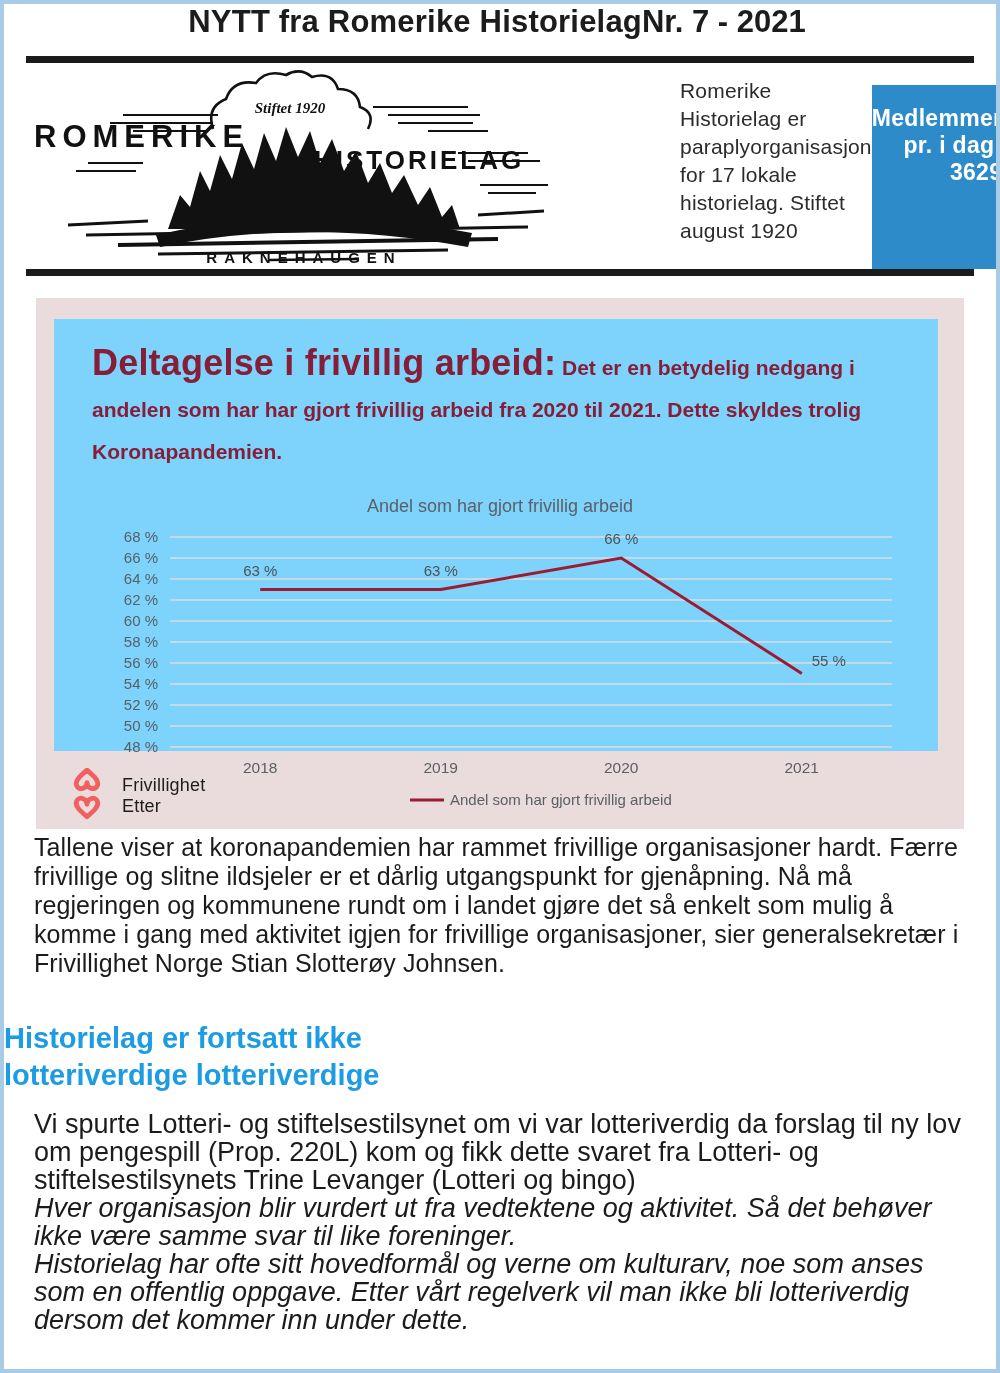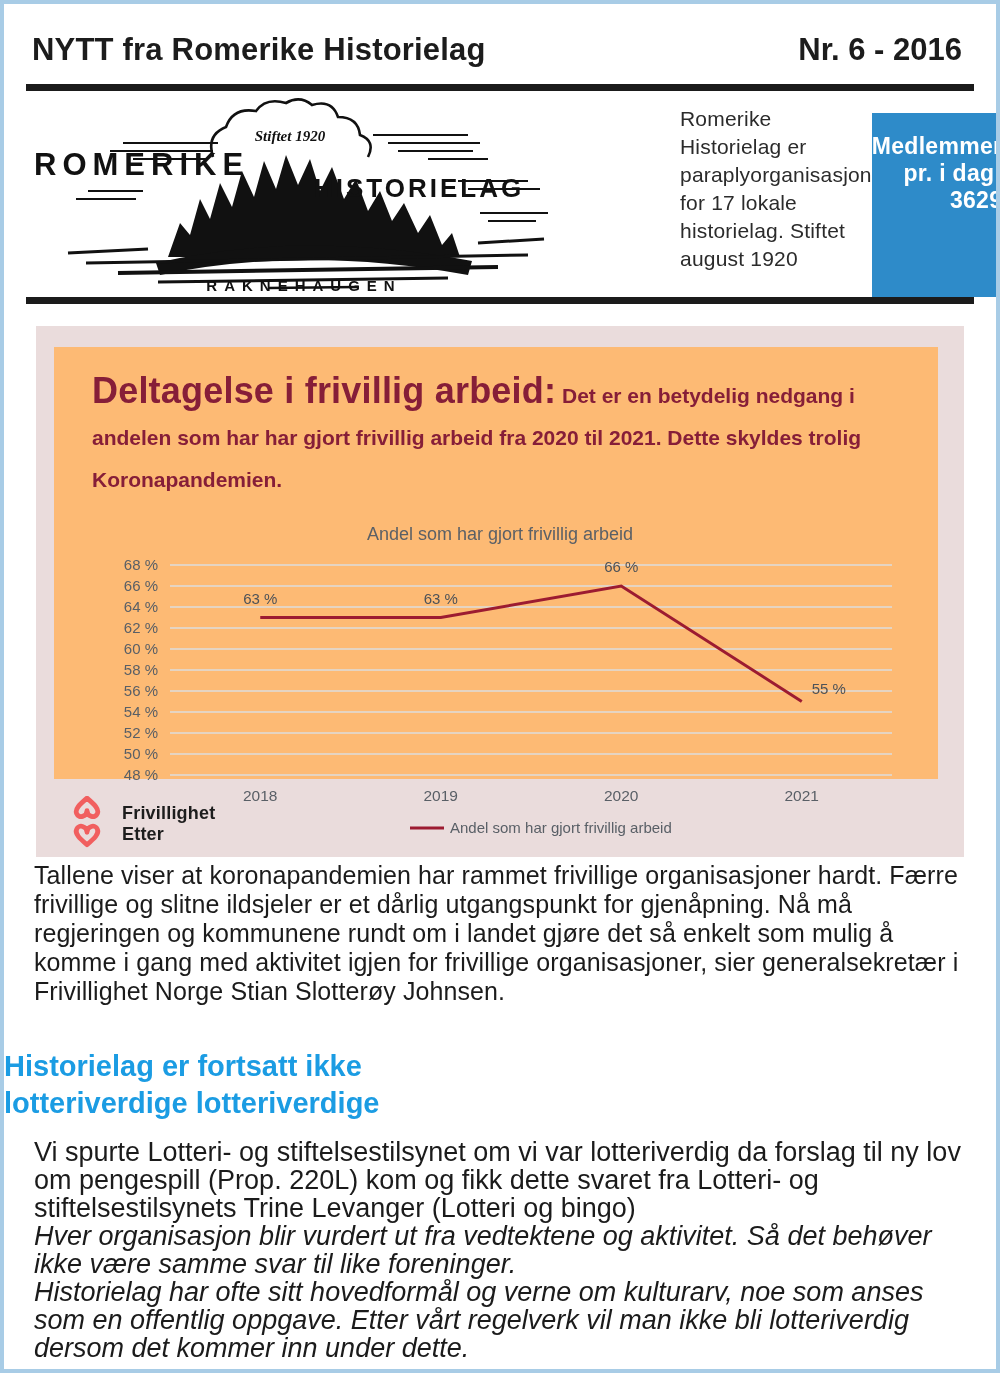--- a/index.html
+++ b/index.html
@@ -7,22 +7,22 @@
   body {
     width:1000px; height:1373px;
     border:4px solid #A8CCE6;
     font-family:"Liberation Sans", sans-serif;
     color:#1a1a1a;
     overflow:hidden;
     position:relative;
   }
   
   .hdr {
-    display:flex; justify-content:space-between; align-items:baseline;
-    padding:28px 34px 0 28px;
+    display:flex; justify-content:center; align-items:baseline;
+    padding:0 34px 0 28px;
   }
   .hdr-title { font-size:31px; font-weight:bold; letter-spacing:.2px; color:#1c1c1c; }
   .hdr-issue { font-size:31px; font-weight:bold; color:#1c1c1c; }
   .rule { height:7px; background:#1b1b1b; margin:0 22px; }
   .rule-top { margin-top:16px; }
   
   .masthead { display:flex; height:206px; padding:4px 26px 0 24px; }
   .rh-logo { width:552px; height:198px; flex:0 0 auto; }
   .mast-right { flex:1; display:flex; flex-direction:row; padding-left:18px; }
   .about-text {
@@ -32,48 +32,48 @@
   .members-banner {
     margin-top:18px; background:#2E8BC9; color:#ffffff;
     font-size:23px; font-weight:bold; text-align:right;
     padding:20px 0 21px 0; letter-spacing:.3px;
   }
   
   .info-panel {
     margin:22px 32px 0 32px; background:#EADCDC; height:531px;
     padding:21px 26px 0 18px; position:relative;
   }
-  .info-card { background:#fdba74; height:432px; padding:24px 30px 0 38px; }
+  .info-card { background:#7dd3fc; height:432px; padding:24px 30px 0 38px; }
   .info-headline-block { line-height:40px; }
   .info-headline { color:#861E38; font-weight:bold; font-size:36px; letter-spacing:.2px; }
   .info-subheadline { color:#861E38; font-weight:bold; font-size:21px; }
   .chart-title { text-align:center; color:#5b6066; font-size:18px; margin-top:22px; }
   .chart-wrap { margin-top:4px; }
   .chart-wrap svg { display:block; }
   .fn-logo-row { display:flex; align-items:center; gap:14px; margin:17px 0 0 12px; }
   .fn-heart { width:42px; height:56px; }
-  .fn-text { font-size:18px; font-weight:bold; color:#1d1d1d; line-height:21px; letter-spacing:.2px; }
+  .fn-text { font-size:18px; font-weight:normal; color:#1d1d1d; line-height:21px; letter-spacing:.2px; }
   
   .body-para {
     margin:4px 30px 0 30px; font-size:25px; line-height:29px; color:#1b1b1b;
     letter-spacing:.1px;
   }
   .section-heading {
     margin-top:42px; text-align:left; color:#1B9CE3;
     font-size:29px; font-weight:bold; line-height:37px;
   }
   .letter-block { margin:16px 30px 0 30px; font-size:27px; line-height:28px; color:#1b1b1b; }
   .letter-quote { font-style:italic; }
 </style>
 </head>
 <body>
 
 <div class="hdr">
   <div class="hdr-title">NYTT fra Romerike Historielag</div>
-  <div class="hdr-issue">Nr. 6 - 2016</div>
+  <div class="hdr-issue">Nr. 7 - 2021</div>
 </div>
 <div class="rule rule-top"></div>
 
 <div class="masthead">
   <svg class="rh-logo" viewBox="0 0 552 198" aria-label="Romerike Historielag logo">
 
     <g stroke="#111" stroke-width="2.2">
       <line x1="95" y1="48" x2="190" y2="48"></line>
         <line x1="82" y1="56" x2="185" y2="56"></line>
       <line x1="105" y1="64" x2="180" y2="64"></line>

